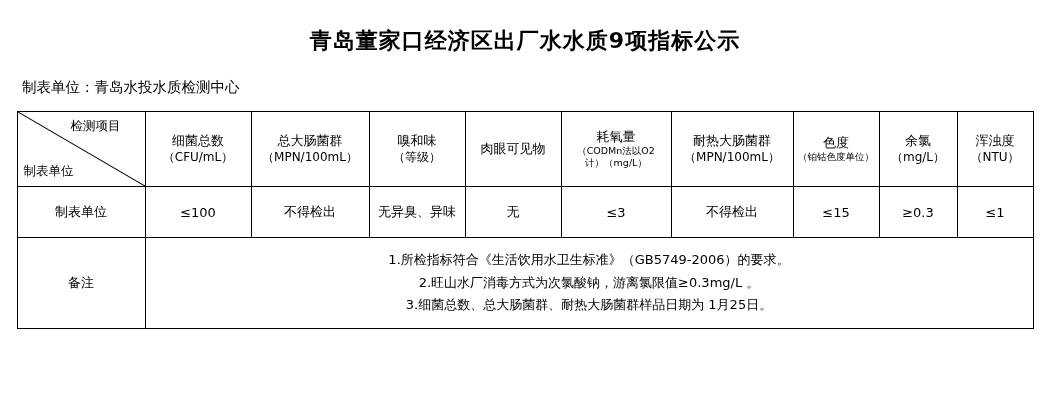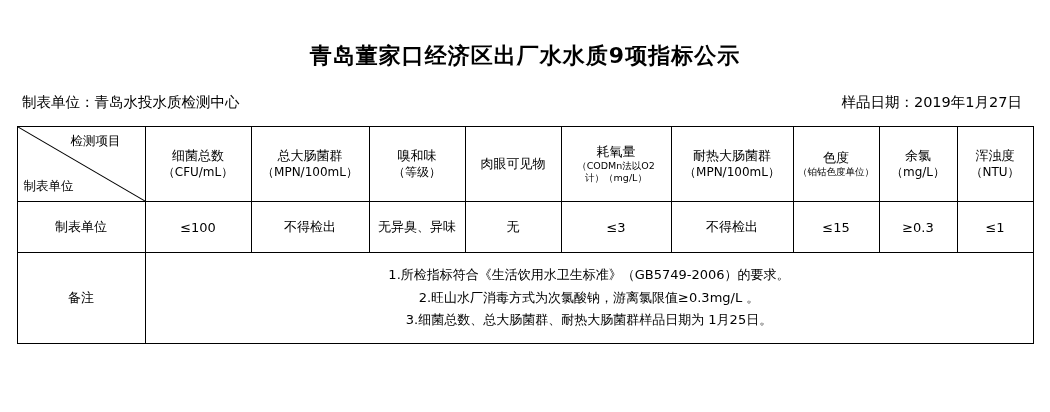--- a/index.html
+++ b/index.html
@@ -19,21 +19,21 @@
     width: 1050px;
     height: 412px;
     position: relative;
     box-sizing: border-box;
   }
   .title {
     text-align: center;
     font-size: 22px;
     font-weight: bold;
     letter-spacing: 1px;
-    padding-top: 41px;
+    padding-top: 26px;
     font-family: "DejaVu Sans", "Liberation Sans", sans-serif;
   }
   .meta-row {
     display: flex;
     justify-content: space-between;
     align-items: baseline;
     padding: 22px 28px 0 22px;
     font-size: 14.5px;
     font-family: "DejaVu Sans", "Liberation Sans", sans-serif;
   }
@@ -121,21 +121,20 @@
 </style>
 </head>
 <body>
 
 <div class="page">
 
   <div class="title">青岛董家口经济区出厂水水质9项指标公示</div>
 
   <div class="meta-row">
     <div class="meta-left">制表单位：青岛水投水质检测中心</div>
-    <div class="meta-right">样品日期：2019年1月27日</div>
   </div>
 
   <table class="data">
     <colgroup>
       <col style="width:128px">
       <col style="width:106px">
       <col style="width:118px">
       <col style="width:96px">
       <col style="width:96px">
       <col style="width:110px">

